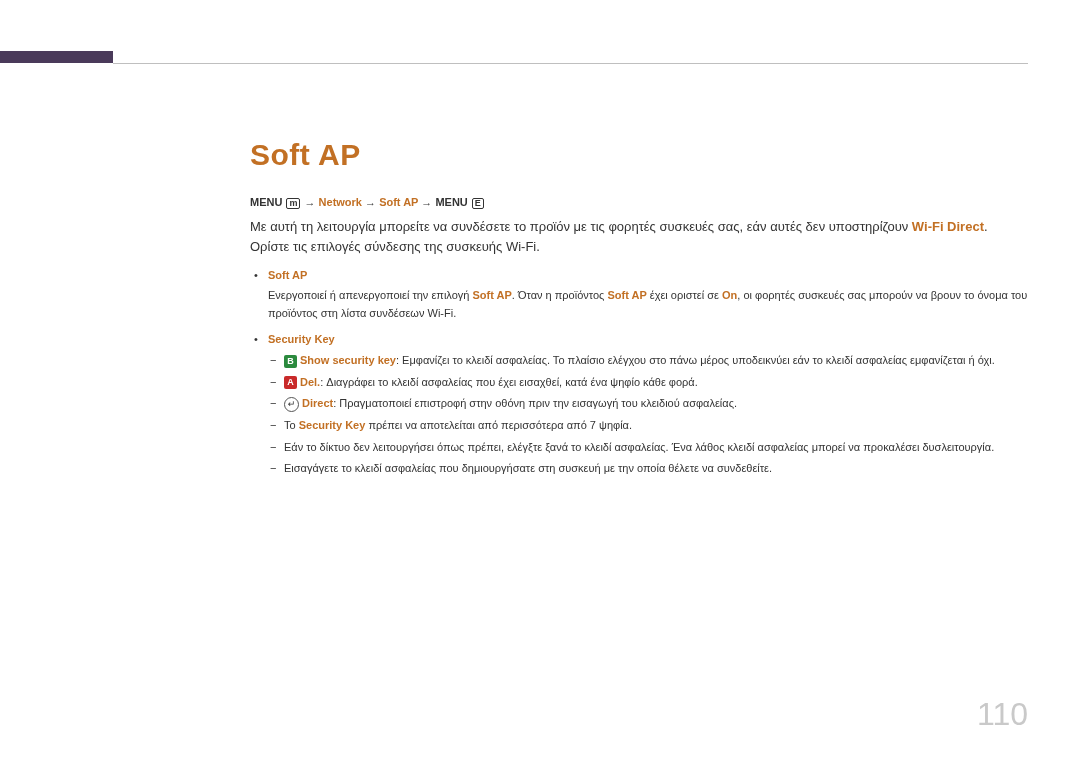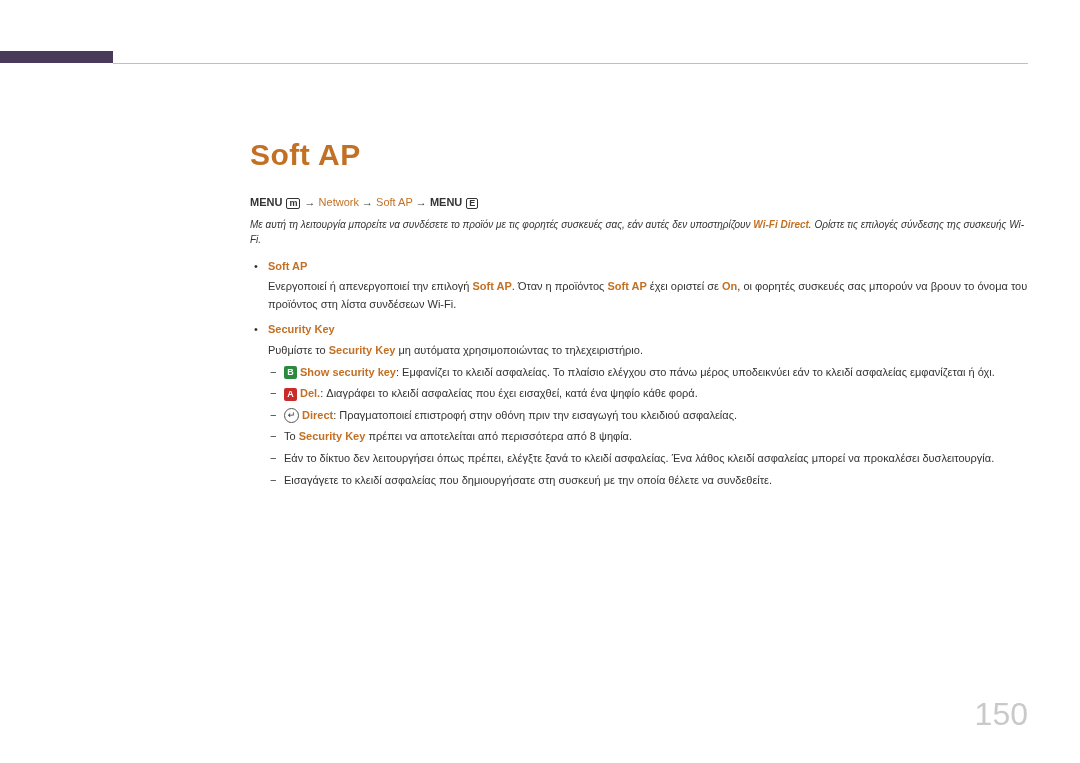--- a/index.html
+++ b/index.html
@@ -40,37 +40,36 @@
     font-weight: bold;
     color: #c27024;
     letter-spacing: 0.5px;
   }
   .menu-path {
     font-size: 11px;
     font-weight: bold;
     color: #333;
     margin-bottom: 8px;
   }
-  .menu-path .hl { color: #c27024; font-weight: normal; }
+  .menu-path .hl { color: #c27024; font-weight: bold; }
   .icon-box {
     display: inline-block;
     font-weight: bold;
     border: 1px solid #333;
     border-radius: 2px;
     font-size: 9px;
     line-height: 9px;
     padding: 0 2px;
     vertical-align: middle;
     margin: 0 1px;
   }
   p.body {
-    font-size: 10px;
+    font-size: 13px;
     line-height: 1.55;
     margin: 0 0 10px 0;
-    font-style: italic;
   }
   .hl { color: #c27024; font-weight: bold; }
   ul.bullets {
     list-style: none;
     padding: 0;
     margin: 0;
   }
   ul.bullets > li {
     position: relative;
     padding-left: 18px;
@@ -179,51 +178,48 @@
 
     <li>
       <span class="item-title">Soft AP</span>
       <span>
         <span>Ενεργοποιεί ή απενεργοποιεί την επιλογή </span><span class="hl">Soft AP</span><span>. Όταν η προϊόντος </span><span class="hl">Soft AP</span><span> έχει οριστεί σε </span><span class="hl">On</span><span>, οι φορητές συσκευές σας μπορούν να βρουν το όνομα του προϊόντος στη λίστα συνδέσεων Wi-Fi.</span>
       </span>
     </li>
 
     <li>
       <span class="item-title">Security Key</span>
-      <span>
-        <span>Ρυθμίστε το </span><span class="hl">Security Key</span><span> μη αυτόματα χρησιμοποιώντας το τηλεχειριστήριο.</span>
-      </span>
 
       <ul class="dashes">
 
         <li>
           <span class="btn-b">B</span><span class="hl">Show security key</span><span>: Εμφανίζει το κλειδί ασφαλείας. Το πλαίσιο ελέγχου στο πάνω μέρος υποδεικνύει εάν το κλειδί ασφαλείας εμφανίζεται ή όχι.</span>
         </li>
 
         <li>
           <span class="btn-a">A</span><span class="hl">Del.</span><span>: Διαγράφει το κλειδί ασφαλείας που έχει εισαχθεί, κατά ένα ψηφίο κάθε φορά.</span>
         </li>
 
 
         <li>
           <span class="btn-return">↵</span><span class="hl">Direct</span><span>: Πραγματοποιεί επιστροφή στην οθόνη πριν την εισαγωγή του κλειδιού ασφαλείας.</span>
         </li>
 
         <li>
-          <span>Το </span><span class="hl">Security Key</span><span> πρέπει να αποτελείται από περισσότερα από 8 ψηφία.</span>
+          <span>Το </span><span class="hl">Security Key</span><span> πρέπει να αποτελείται από περισσότερα από 7 ψηφία.</span>
         </li>
 
         <li>
           <span>Εάν το δίκτυο δεν λειτουργήσει όπως πρέπει, ελέγξτε ξανά το κλειδί ασφαλείας. Ένα λάθος κλειδί ασφαλείας μπορεί να προκαλέσει δυσλειτουργία.</span>
         </li>
 
         <li>
           <span>Εισαγάγετε το κλειδί ασφαλείας που δημιουργήσατε στη συσκευή με την οποία θέλετε να συνδεθείτε.</span>
         </li>
 
       </ul>
     </li>
 
   </ul>
 
 </div>
 
-<div class="page-number">150</div>
+<div class="page-number">110</div>
 
 </body></html>

